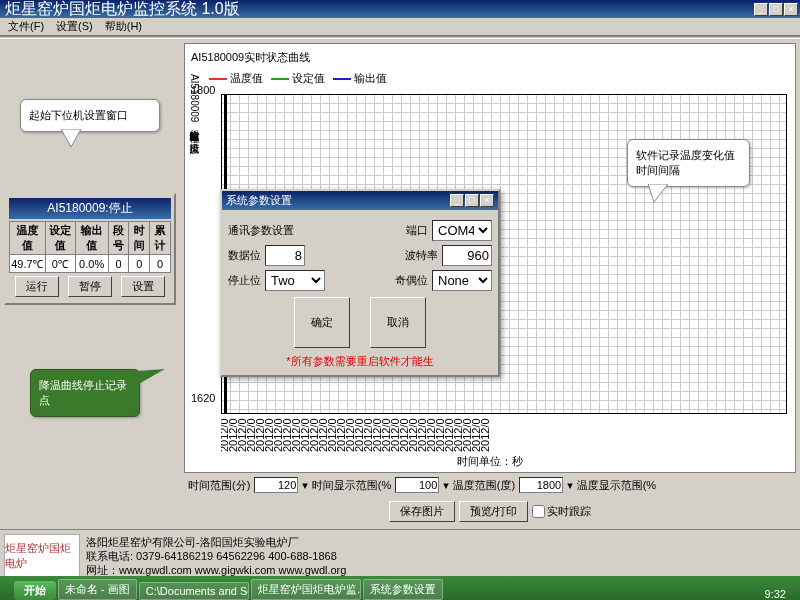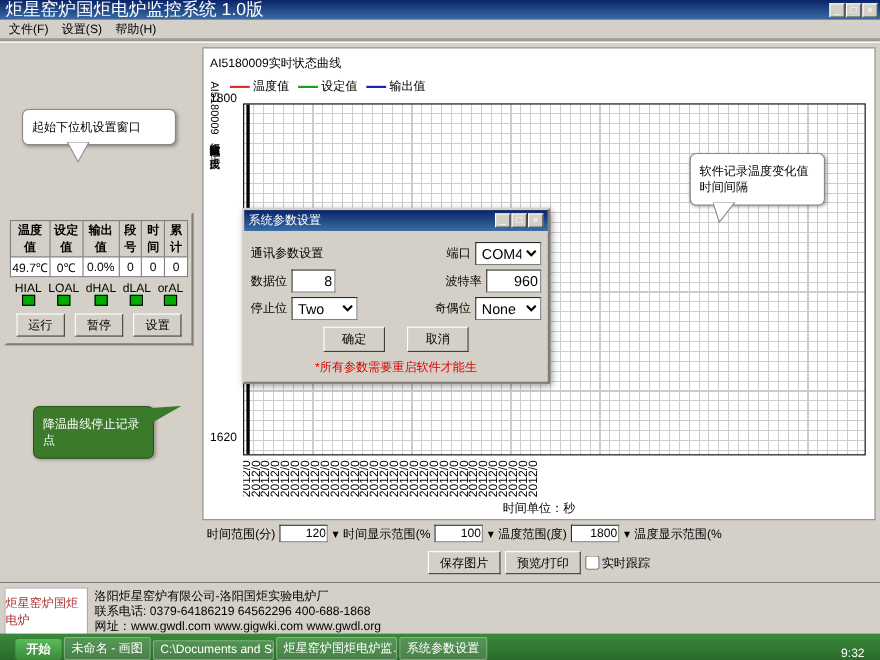--- a/index.html
+++ b/index.html
@@ -78,62 +78,41 @@
 <div class="main">
   <div class="left">
     <div class="callout" style="top:60px;left:20px;width:140px">
       <span>起始下位机设置窗口</span>
       <svg style="position:absolute;bottom:-18px;left:40px" width="30" height="20">
           <polygon points="0,0 20,0 10,18" fill="#fff" stroke="#888"></polygon>
         </svg>
     </div>
 
     <div class="device-box">
+      <div class="dev-title">AI5180009:停止</div>
       <table class="dev-table">
         <tbody>
             <tr>
           <th>温度值</th>
           <th>设定值</th>
           <th>输出值</th>
           <th>段号</th>
           <th>时间</th>
           <th>累计</th>
         </tr>
         <tr>
           <td>49.7℃</td>
           <td>0℃</td>
           <td>0.0%</td>
           <td>0</td>
           <td>0</td>
           <td>0</td>
         </tr>
       </tbody>
         </table>
-      <div class="leds">
-        <div class="led">
-            <span>HIAL</span>
-            <div class="ledbox"></div>
-          </div>
-        <div class="led">
-            <span>LOAL</span>
-            <div class="ledbox"></div>
-          </div>
-        <div class="led">
-            <span>dHAL</span>
-            <div class="ledbox"></div>
-          </div>
-        <div class="led">
-            <span>dLAL</span>
-            <div class="ledbox"></div>
-          </div>
-        <div class="led">
-            <span>orAL</span>
-            <div class="ledbox"></div>
-          </div>
-      </div>
       <div class="dev-btns">
         <button class="btn">运行</button>
         <button class="btn">暂停</button>
         <button class="btn">设置</button>
       </div>
     </div>
 
     <div class="callout green" style="top:330px;left:30px;width:110px">
       <span>降温曲线停止记录点</span>
       <svg style="position:absolute;top:-1px;right:-28px" width="30" height="20">
@@ -231,21 +210,21 @@
           <input class="dlg-inp" style="width: 50px;" value="960">
         </div>
         <div class="dlg-row">
           <label>停止位</label>
           <select class="dlg-sel"><option>Two</option></select>
           <label style="margin-left:auto">奇偶位</label>
           <select class="dlg-sel"><option>None</option></select>
         </div>
         <div class="dlg-btns">
           <button class="btn" style="padding:3px 16px">确定</button>
-          <button class="btn" style="padding:3px 16px">取消</button>
+          <button class="btn" style="padding:17px 16px">取消</button>
         </div>
         <div class="dlg-note">*所有参数需要重启软件才能生</div>
       </div>
     </div>
 
     <div class="controls">
       <label>时间范围(分)</label>
       <input class="ninput" value="120" style="">
         <span>▾</span>
       <label>时间显示范围(%</label>

